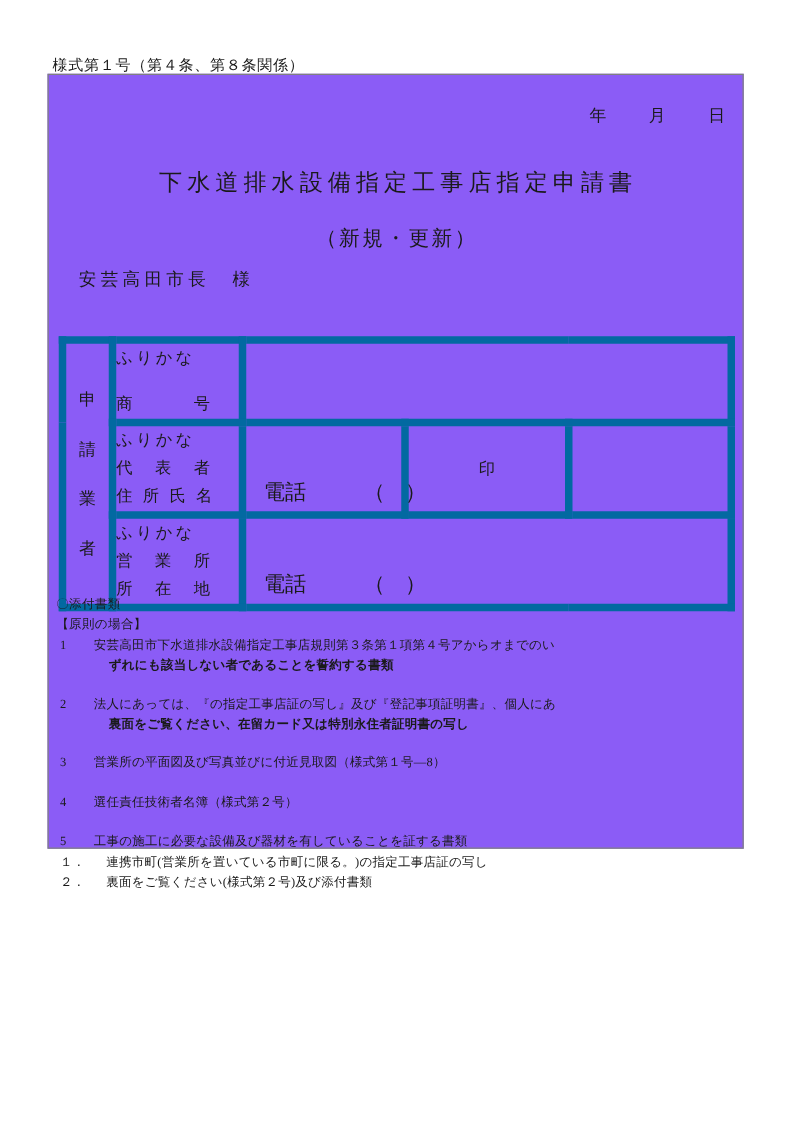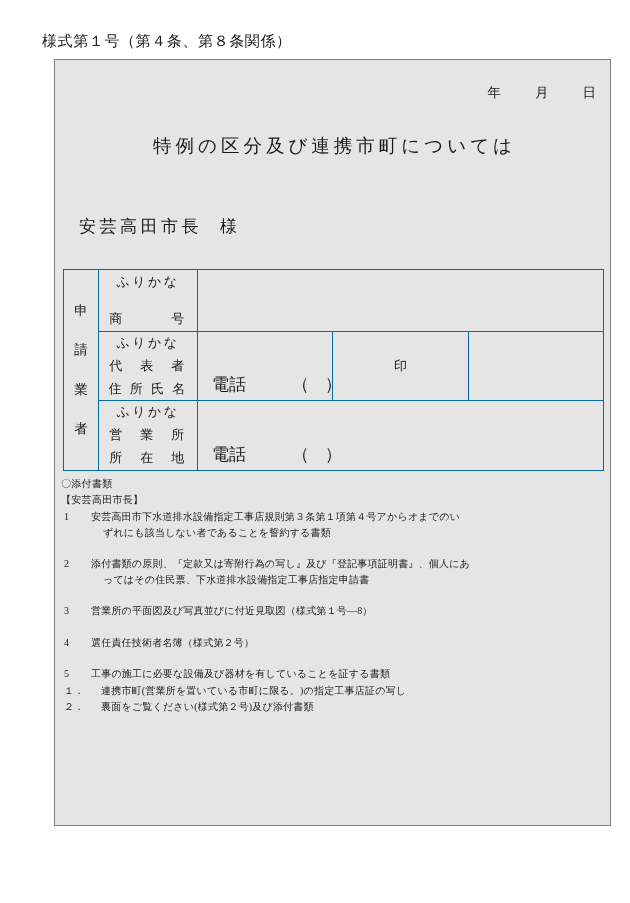--- a/index.html
+++ b/index.html
@@ -13,37 +13,36 @@
     position: relative;
     font-family: "Liberation Serif", "DejaVu Serif", serif;
     color: #1a1a1a;
     overflow: hidden;
   }
 
   
   .form-number {
     position: absolute;
     left: 42px;
-    top: 32px;
-    font-size: 15px;
+    top: 44px;
+    font-size: 12px;
     letter-spacing: 0.6px;
     white-space: nowrap;
   }
 
   
   .sheet {
     position: absolute;
     left: 38px;
     top: 59px;
     width: 557px;
-    height: 767px;
+    height: 620px;
     border: 1.5px solid #808080;
     box-sizing: border-box;
-    background: #e5e5e5;
-    margin-left: 16px;
+    background: #8b5cf6;
   }
 
   .sheet-inner {
     position: relative;
     width: 100%;
     height: 100%;
   }
 
   
   .date-line {
@@ -79,41 +78,40 @@
     letter-spacing: 2px;
     text-indent: 2px;
     white-space: nowrap;
   }
 
   
   .addressee {
     position: absolute;
     top: 155px;
     left: 24px;
-    font-size: 17px;
+    font-size: 14px;
     letter-spacing: 3.5px;
     white-space: nowrap;
   }
   .addressee .honorific { margin-left: 18px; }
 
   
   .applicant-table {
     position: absolute;
     left: 8px;
     top: 209px;
     width: 541px;
     border-collapse: collapse;
     table-layout: fixed;
     font-size: 13px;
   }
   .applicant-table td {
-    border: 1px solid #0369a1;
+    border: 6px solid #0369a1;
     padding: 0;
     vertical-align: middle;
-    text-align: center;
   }
 
   .col-vert  { width: 34px; }
   .col-label { width: 98px; }
 
   
   .vert-label {
     text-align: center;
     line-height: 1;
   }
@@ -188,20 +186,21 @@
     box-sizing: border-box;
   }
   .att-text {
     flex: 1 1 auto;
     text-indent: 0;
     letter-spacing: 0.2px;
   }
   .att-text .cont {
     display: block;
     text-indent: 12px;
+    font-weight: bold;
   }
 
   .special-heading { margin-top: 13px; }
 
   .att-item.compact { margin-top: 1px; }
   .att-num.dotted { width: 40px; }
 
   .note-line {
     margin-top: 2px;
     letter-spacing: 0.2px;
@@ -213,21 +212,22 @@
 
 <div class="form-number">様式第１号（第４条、第８条関係）</div>
 
 <div class="sheet">
   <div class="sheet-inner">
 
     <div class="date-line">
       <span class="date-y">年</span><span class="date-m">月</span><span class="date-d">日</span>
     </div>
 
-    <div class="doc-title">特例の区分及び連携市町については</div>
+    <div class="doc-title">下水道排水設備指定工事店指定申請書</div>
+    <div class="doc-subtitle">（新規・更新）</div>
 
     <div class="addressee">
       <span>安芸高田市長</span><span class="honorific">様</span>
     </div>
 
     <table class="applicant-table">
       <tbody>
         <tr class="h-row1">
           <td class="col-vert vert-label" rowspan="3">
             <span class="vchar">申</span>
@@ -267,35 +267,35 @@
             <span class="tel-line">
               <span>電話</span><span class="paren">（</span><span>）</span>
             </span>
           </td>
         </tr>
       </tbody>
     </table>
 
     <div class="attachments">
       <div class="att-heading">〇添付書類</div>
-      <div class="att-bracket">【安芸高田市長】</div>
+      <div class="att-bracket">【原則の場合】</div>
 
       <div class="att-item">
         <span class="att-num">1</span>
         <span class="att-text">
           <span>安芸高田市下水道排水設備指定工事店規則第３条第１項第４号アからオまでのい</span>
           <span class="cont">ずれにも該当しない者であることを誓約する書類</span>
         </span>
       </div>
 
       <div class="att-item spaced">
         <span class="att-num">2</span>
         <span class="att-text">
-          <span>添付書類の原則、『定款又は寄附行為の写し』及び『登記事項証明書』、個人にあ</span>
-          <span class="cont">ってはその住民票、下水道排水設備指定工事店指定申請書</span>
+          <span>法人にあっては、『の指定工事店証の写し』及び『登記事項証明書』、個人にあ</span>
+          <span class="cont">裏面をご覧ください、在留カード又は特別永住者証明書の写し</span>
         </span>
       </div>
 
       <div class="att-item spaced">
         <span class="att-num">3</span>
         <span class="att-text">営業所の平面図及び写真並びに付近見取図（様式第１号―8）</span>
       </div>
 
       <div class="att-item spaced">
         <span class="att-num">4</span>

